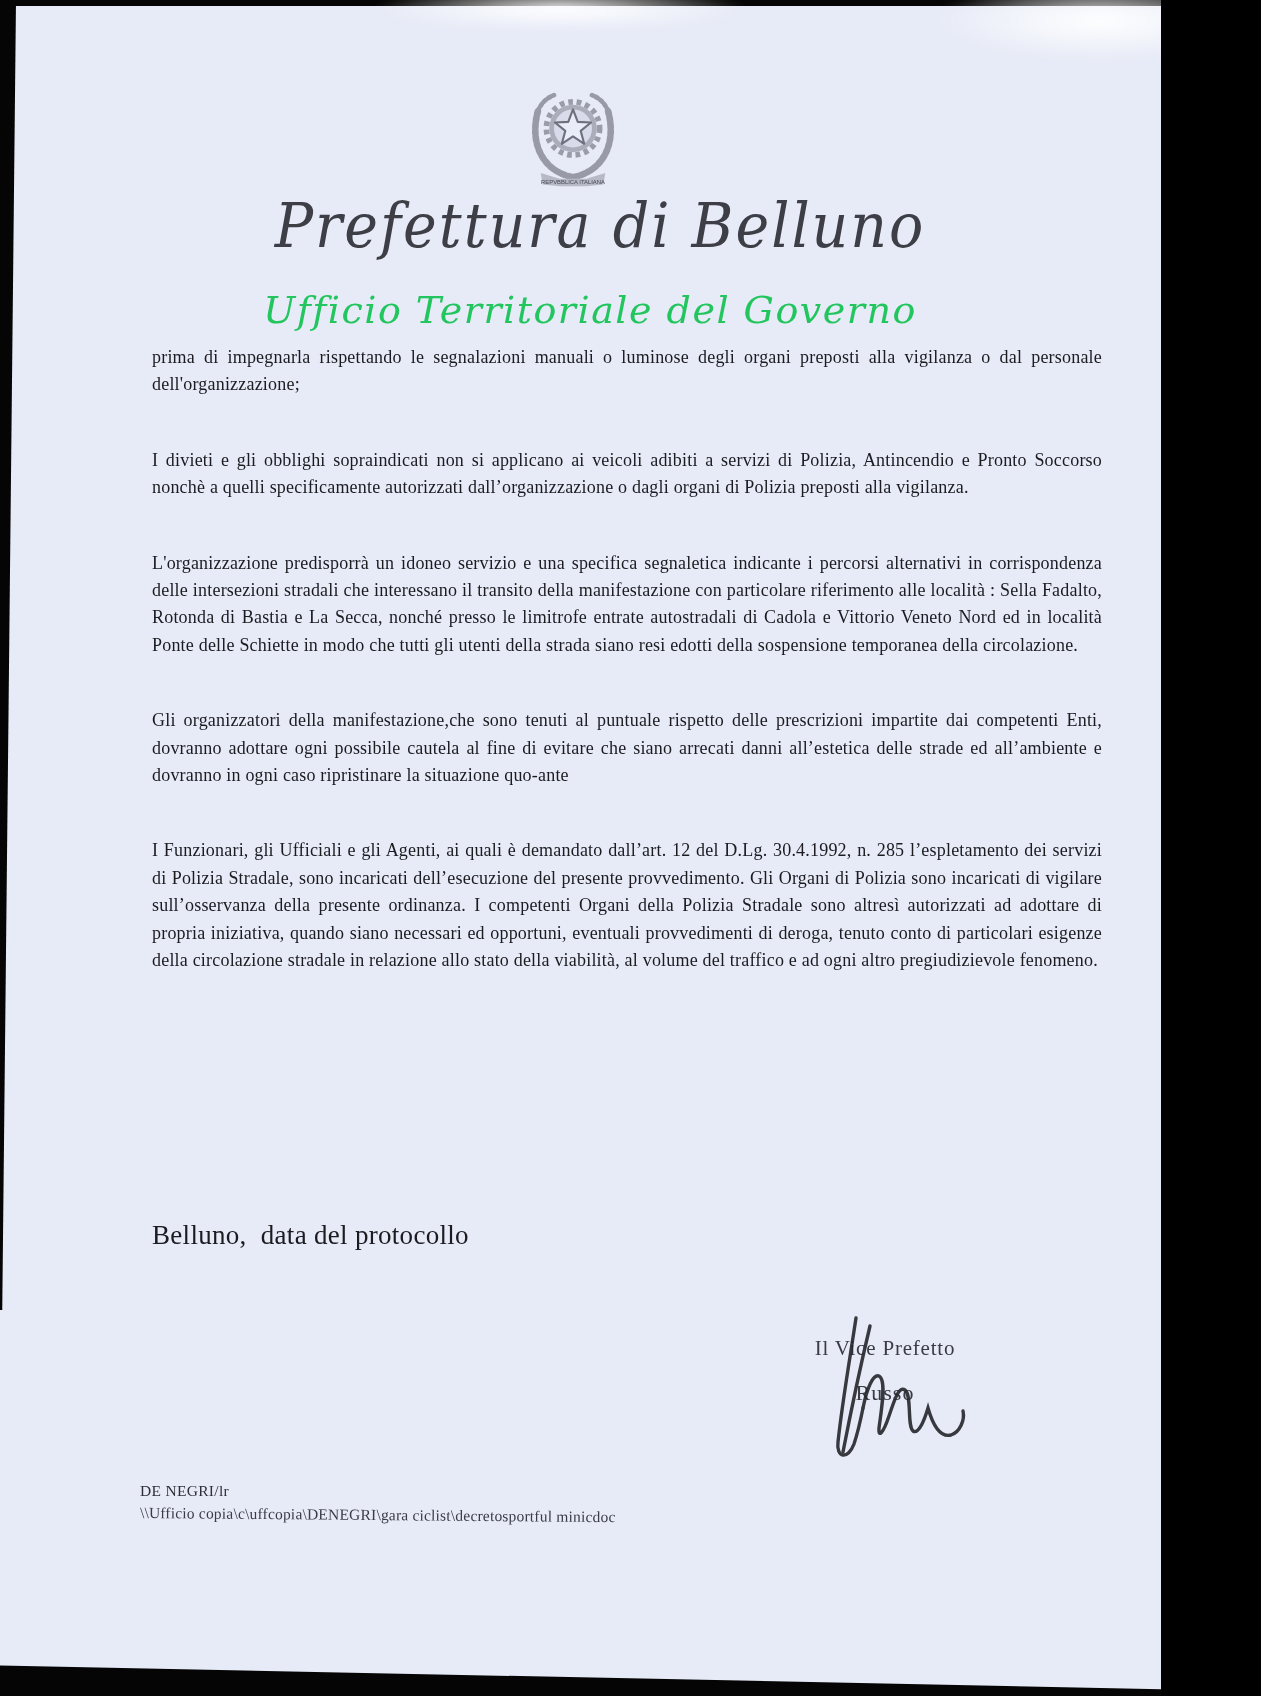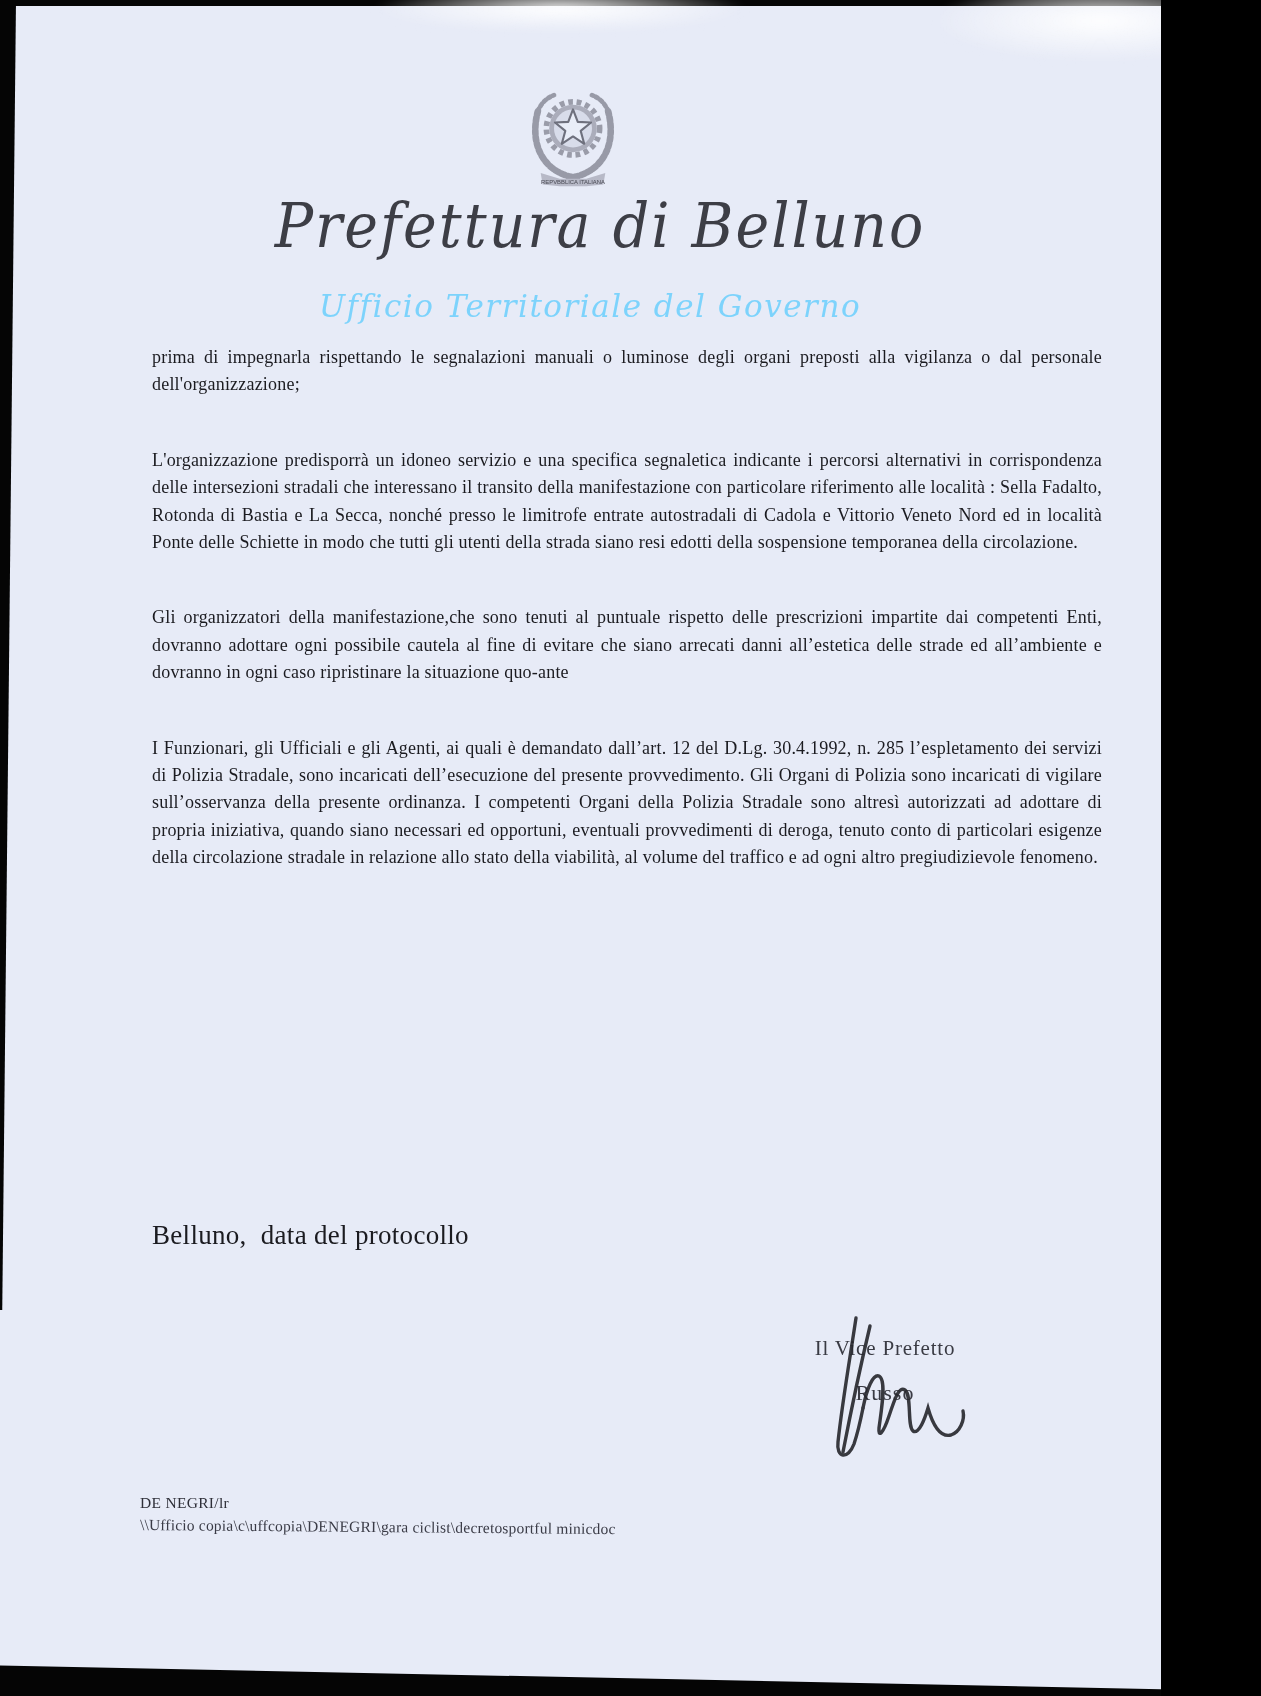--- a/index.html
+++ b/index.html
@@ -37,23 +37,23 @@
     font-size:57px;
     letter-spacing:2px;
     color:#3d3e46;
     transform:scaleY(1.08);
   }
   .org-subtitle{
     position:absolute;left:250px;top:288px;width:680px;
     text-align:center;
     font-family:"DejaVu Serif", serif;
     font-style:italic;
-    font-size:31px;
+    font-size:38px;
     letter-spacing:1.5px;
-    color:#7dd3fc;
+    color:#22c55e;
   }
 
   
   .body-text{
     position:absolute;left:152px;top:344px;width:950px;
     color:#1b1b20;
   }
   .body-text p{
     margin:0 0 48px 0;
     font-size:18px;
@@ -75,21 +75,20 @@
   .sig-name{
     position:absolute;left:790px;top:1380px;width:190px;text-align:center;
     font-size:22px;color:#3a3b44;letter-spacing:1px;
   }
   .sig-scrawl{position:absolute;left:812px;top:1316px;width:162px;height:150px;}
 
   
   .footer{
     position:absolute;left:140px;top:1482px;
     color:#2e2f38;
-    margin-top:12px;
   }
   .footer .ref{font-size:15.5px;letter-spacing:.3px;}
   .footer .path{font-size:15.5px;letter-spacing:.2px;margin-top:4px;
     transform:rotate(.5deg);transform-origin:left top;color:#3a3b46;}
 </style>
 </head>
 <body>
 
 <div class="scan">
   <div class="paper"></div>
@@ -120,20 +119,21 @@
       <path d="M26,99 L46,105 L74,105 L94,99 L92,111 L74,113 L46,113 L28,111 Z" fill="#b7b9c7"></path>
       <text x="60" y="110" text-anchor="middle" font-size="6.2" font-family="Liberation Sans, sans-serif" fill="#4a4b55">REPVBBLICA ITALIANA</text>
     </svg>
   </div>
 
   <div class="org-title">Prefettura di Belluno</div>
   <div class="org-subtitle">Ufficio Territoriale del Governo</div>
 
   <div class="body-text">
     <p>prima di impegnarla rispettando le segnalazioni manuali o luminose degli organi preposti alla vigilanza o dal personale dell'organizzazione;</p>
+    <p>I divieti e gli obblighi sopraindicati non si applicano ai veicoli adibiti a servizi di Polizia, Antincendio e Pronto Soccorso  nonchè a quelli specificamente autorizzati dall’organizzazione o dagli organi di Polizia preposti alla vigilanza.</p>
     <p>L'organizzazione predisporrà un idoneo servizio e una specifica segnaletica indicante i percorsi alternativi in corrispondenza delle intersezioni stradali che interessano il transito della manifestazione con particolare riferimento alle località : Sella Fadalto, Rotonda di Bastia e La Secca, nonché presso le limitrofe entrate autostradali di Cadola e Vittorio Veneto Nord ed in località Ponte delle Schiette in modo che tutti gli utenti della strada siano resi edotti della sospensione temporanea della circolazione.</p>
     <p>Gli organizzatori della manifestazione,che sono tenuti al puntuale rispetto delle prescrizioni impartite dai competenti Enti, dovranno adottare ogni possibile cautela al fine di evitare che siano arrecati danni all’estetica delle strade ed all’ambiente e dovranno in ogni caso ripristinare la situazione quo-ante</p>
     <p>I Funzionari, gli Ufficiali e gli Agenti, ai quali è demandato dall’art. 12 del D.Lg. 30.4.1992, n. 285 l’espletamento dei servizi di Polizia Stradale, sono incaricati dell’esecuzione del presente provvedimento. Gli Organi di Polizia sono incaricati di vigilare sull’osservanza della presente ordinanza. I competenti Organi della Polizia Stradale sono altresì autorizzati ad adottare di propria iniziativa, quando siano necessari ed opportuni, eventuali provvedimenti di deroga, tenuto conto di particolari esigenze della circolazione stradale in relazione allo stato della viabilità, al volume del traffico e ad ogni altro pregiudizievole fenomeno.</p>
   </div>
 
   <div class="dateline">Belluno,  data del protocollo</div>
 
   <div class="sig-role">Il Vice Prefetto</div>
   <div class="sig-name">Russo</div>
   <div class="sig-scrawl">

